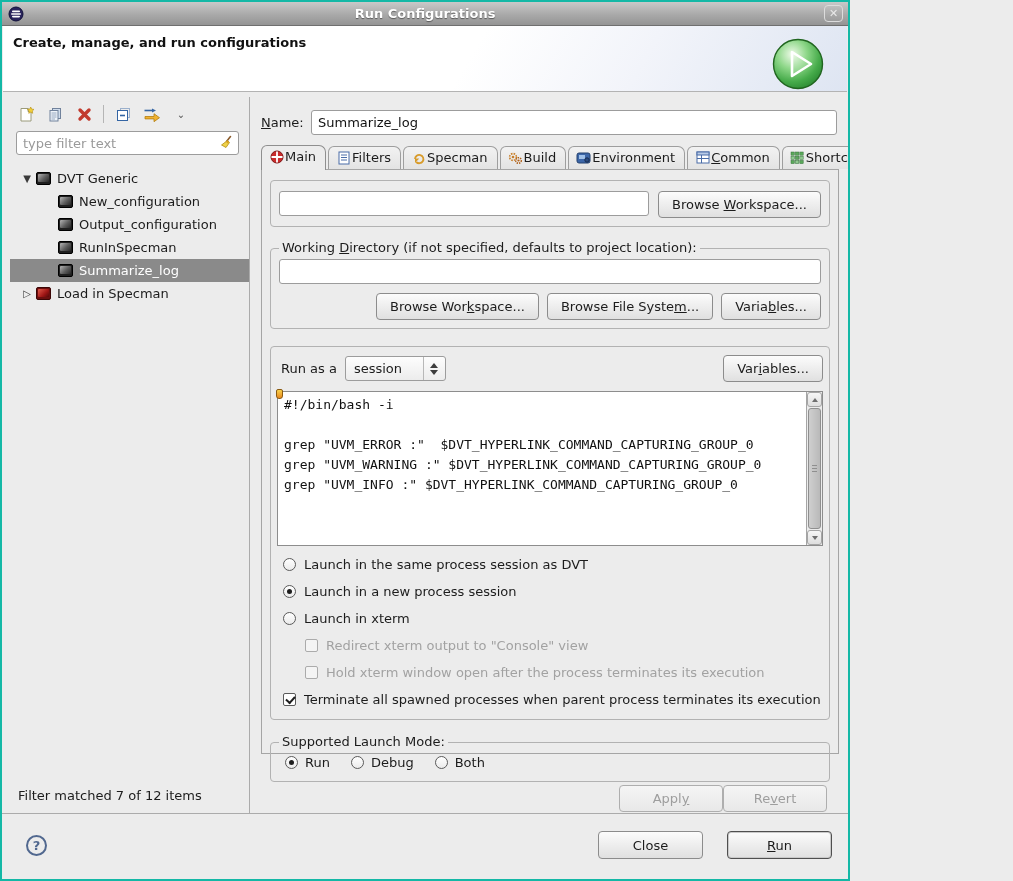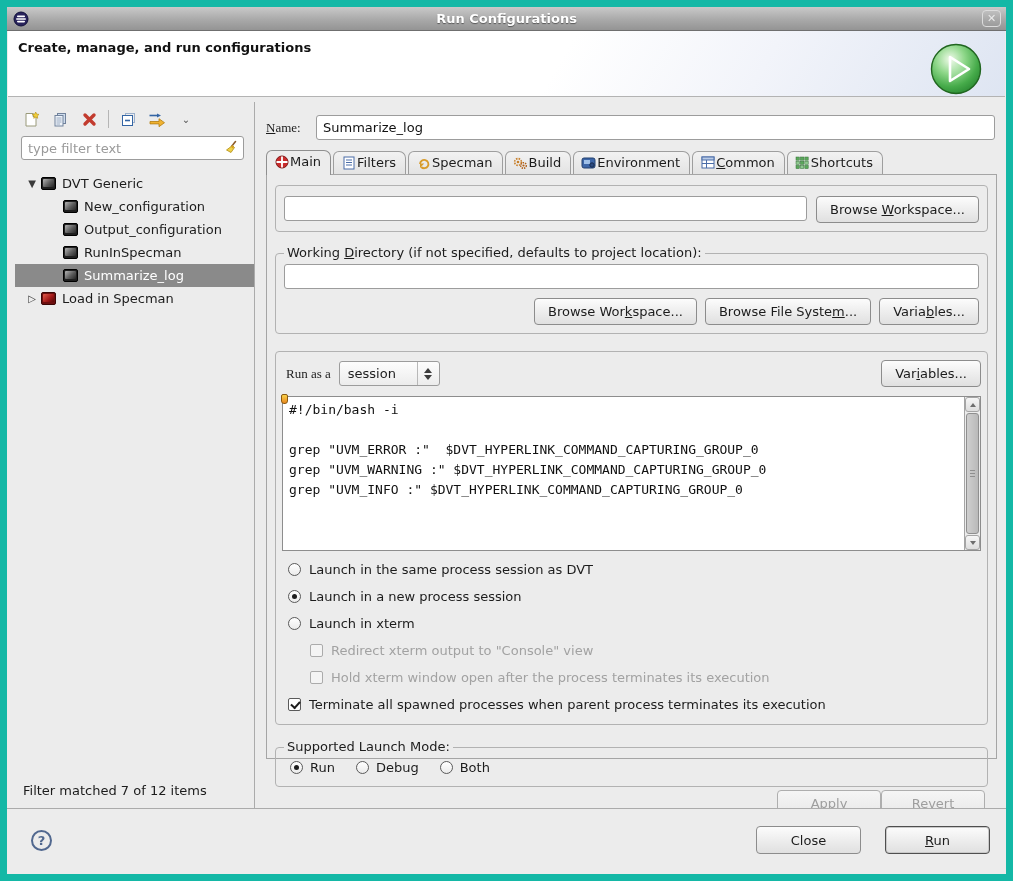--- a/index.html
+++ b/index.html
@@ -1,22 +1,22 @@
 <!DOCTYPE html>
 <html><head>
 <meta charset="utf-8">
 <style>
   * { box-sizing: border-box; margin: 0; padding: 0; }
   html,body { width:1013px; height:881px; }
   body {
     font-family: "DejaVu Sans", "Liberation Sans", sans-serif;
     font-size: 13px; color:#1c1c1c; background:#ececec;
   }
-  .window { position:relative; width:1013px; height:881px; background:#ececec;
-    border:7px solid #14b8a6; overflow:hidden; }
+  .window { position:relative; width:850px; height:881px; background:#ececec;
+    border:2px solid #14b8a6; overflow:hidden; }
 
   
   .titlebar { position:absolute; left:0; top:0; right:0; height:24px;
     background:linear-gradient(#c9c9c9,#a9a9a9 55%,#949494);
     border-bottom:1px solid #6f6f6f; display:flex; align-items:center; padding:0 6px; }
   .titlebar-title { position:absolute; left:0; right:0; text-align:center;
     color:#fff; font-weight:bold; font-size:13px; text-shadow:0 1px 1px rgba(0,0,0,.45); }
   .win-close { position:absolute; right:5px; top:3px; width:19px; height:17px;
     border:1px solid #dcdcdc; border-radius:4px; color:#e9e9e9; font-size:11px;
     display:flex; align-items:center; justify-content:center; cursor:default; }
@@ -58,21 +58,21 @@
   .tree-icon.red { background:#6d0f0f; border-color:#3c0606; }
   .tree-icon.red::before { background:linear-gradient(135deg,#e25b4b,#a01616 60%,#520808); }
   .tree-label { white-space:nowrap; }
   .tree-row.selected { background:#8a8a8a; color:#fff; }
   .tree-row.selected .tree-label { color:#fff; }
 
   .lp-status { padding:6px 8px 10px 8px; color:#1c1c1c; }
 
   
   .name-row { display:flex; align-items:center; margin:13px 2px 0 2px; }
-  .name-row label { width:50px; flex:none;font-family:Liberation Serif, serif; }
+  .name-row label { width:50px; flex:none; }
   .name-row input { flex:1; height:25px; border:1px solid #9c9c9c; border-radius:3px;
     background:#fff; padding:0 6px; font:13px "DejaVu Sans", sans-serif; color:#111; }
 
   
   .tabbar { display:flex; align-items:flex-end; margin:10px 0 0 2px; position:relative; z-index:2; }
   .tab { display:flex; align-items:center; gap:1px; padding:3px 9px 4px 7px; height:23px;
     border:1px solid #9e9e9e; border-bottom:none; border-radius:6px 7px 0 0;
     background:linear-gradient(#f2f2f2,#e3e3e3); margin-right:2px; white-space:nowrap; cursor:default; }
   .tab.active { background:#ececec; height:25px; margin-bottom:-1px; padding-bottom:6px;
     border-color:#8f8f8f; }
@@ -96,21 +96,21 @@
 
   .group-project { margin-bottom:21px; }
   .project-row { display:flex; gap:9px; }
   .project-row .text-input { flex:1; }
 
   .group-workdir { margin-bottom:17px; }
   .workdir-row2 { display:flex; justify-content:flex-end; gap:8px; margin-top:9px; }
 
   .group-script { padding:8px 6px 6px 6px; margin-bottom:22px; }
   .runas-row { display:flex; align-items:center; }
-  .runas-label { margin:0 8px 0 4px;font-family:Liberation Serif, serif; }
+  .runas-label { margin:0 8px 0 4px; }
   .combo { display:flex; align-items:center; width:101px; height:25px; border:1px solid #9c9c9c;
     border-radius:3px; background:linear-gradient(#fdfdfd,#ececec); }
   .combo-value { flex:1; padding-left:8px; }
   .combo-spin { width:22px; align-self:stretch; border-left:1px solid #b8b8b8; display:flex;
     flex-direction:column; align-items:center; justify-content:center; gap:2px; }
   .tri-up { width:0; height:0; border-left:4px solid transparent; border-right:4px solid transparent;
     border-bottom:5px solid #3c3c3c; }
   .tri-down { width:0; height:0; border-left:4px solid transparent; border-right:4px solid transparent;
     border-top:5px solid #3c3c3c; }
   .runas-row .btn { margin-left:auto; }

